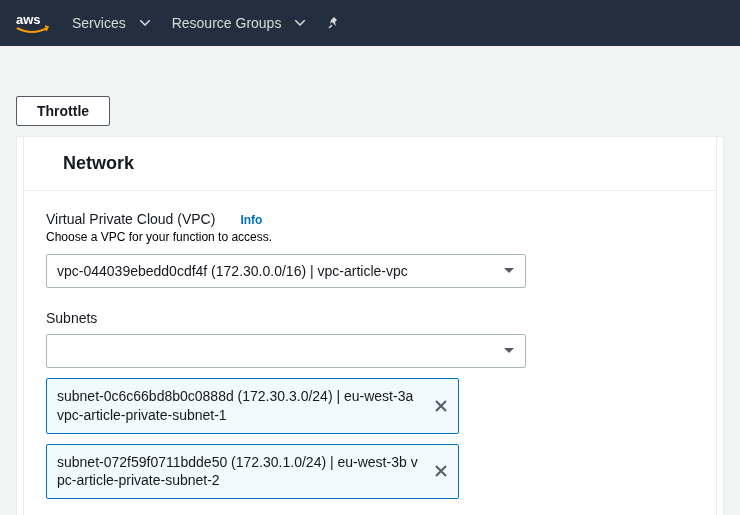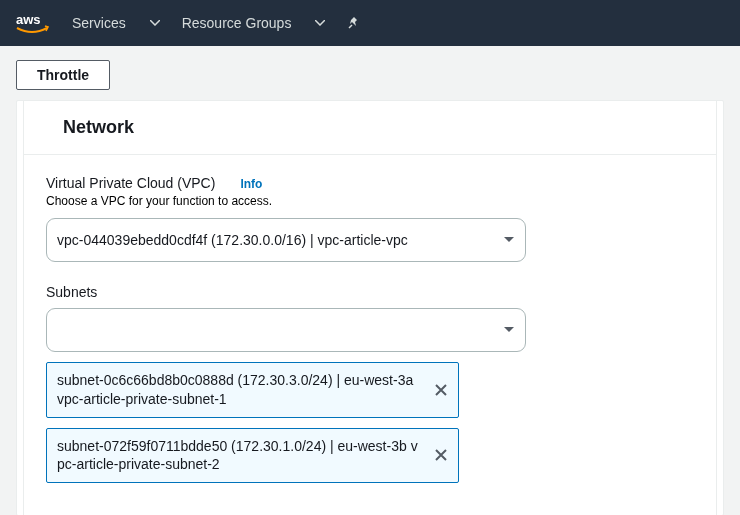--- a/index.html
+++ b/index.html
@@ -25,21 +25,21 @@
     justify-content: center;
     color: #fff;
     line-height: 0.8;
   }
   .aws-logo svg { display: block; }
   .nav-item {
     color: #d5dbdb;
     font-size: 14px;
     display: flex;
     align-items: center;
-    gap: 24px;
+    gap: 14px;
     cursor: pointer;
   }
   .nav-caret svg, .pin-icon svg { display: block; }
   .page {
     padding: 14px 16px 0 16px;
   }
   .page-header {
     display: flex;
     align-items: center;
     justify-content: space-between;
@@ -52,20 +52,21 @@
   }
   .btn {
     background: #fff;
     border: 1px solid #545b64;
     color: #16191f;
     font-size: 14px;
     font-weight: 700;
     padding: 6px 20px;
     border-radius: 2px;
     cursor: pointer;
+    margin-top: 36px;
   }
   .panel-outer {
     background: #fff;
     border: 1px solid #eaeded;
     border-radius: 2px;
     padding: 0;
     position: relative;
   }
   .panel-outer-inner {
     margin: 0 6px;
@@ -103,23 +104,23 @@
   }
   .field-desc {
     color: #000000;
     font-size: 12px;
     margin-top: 2px;
     line-height: 1.4;
   }
   .select {
     margin-top: 8px;
     width: 480px;
-    height: 44px;
+    height: 34px;
     border: 1px solid #aab7b8;
-    border-radius: 9px;
+    border-radius: 2px;
     background: #fff;
     display: flex;
     align-items: center;
     justify-content: space-between;
     padding: 0 10px;
     font-size: 14px;
     color: #16191f;
     cursor: pointer;
   }
   .select .caret svg { display: block; }

